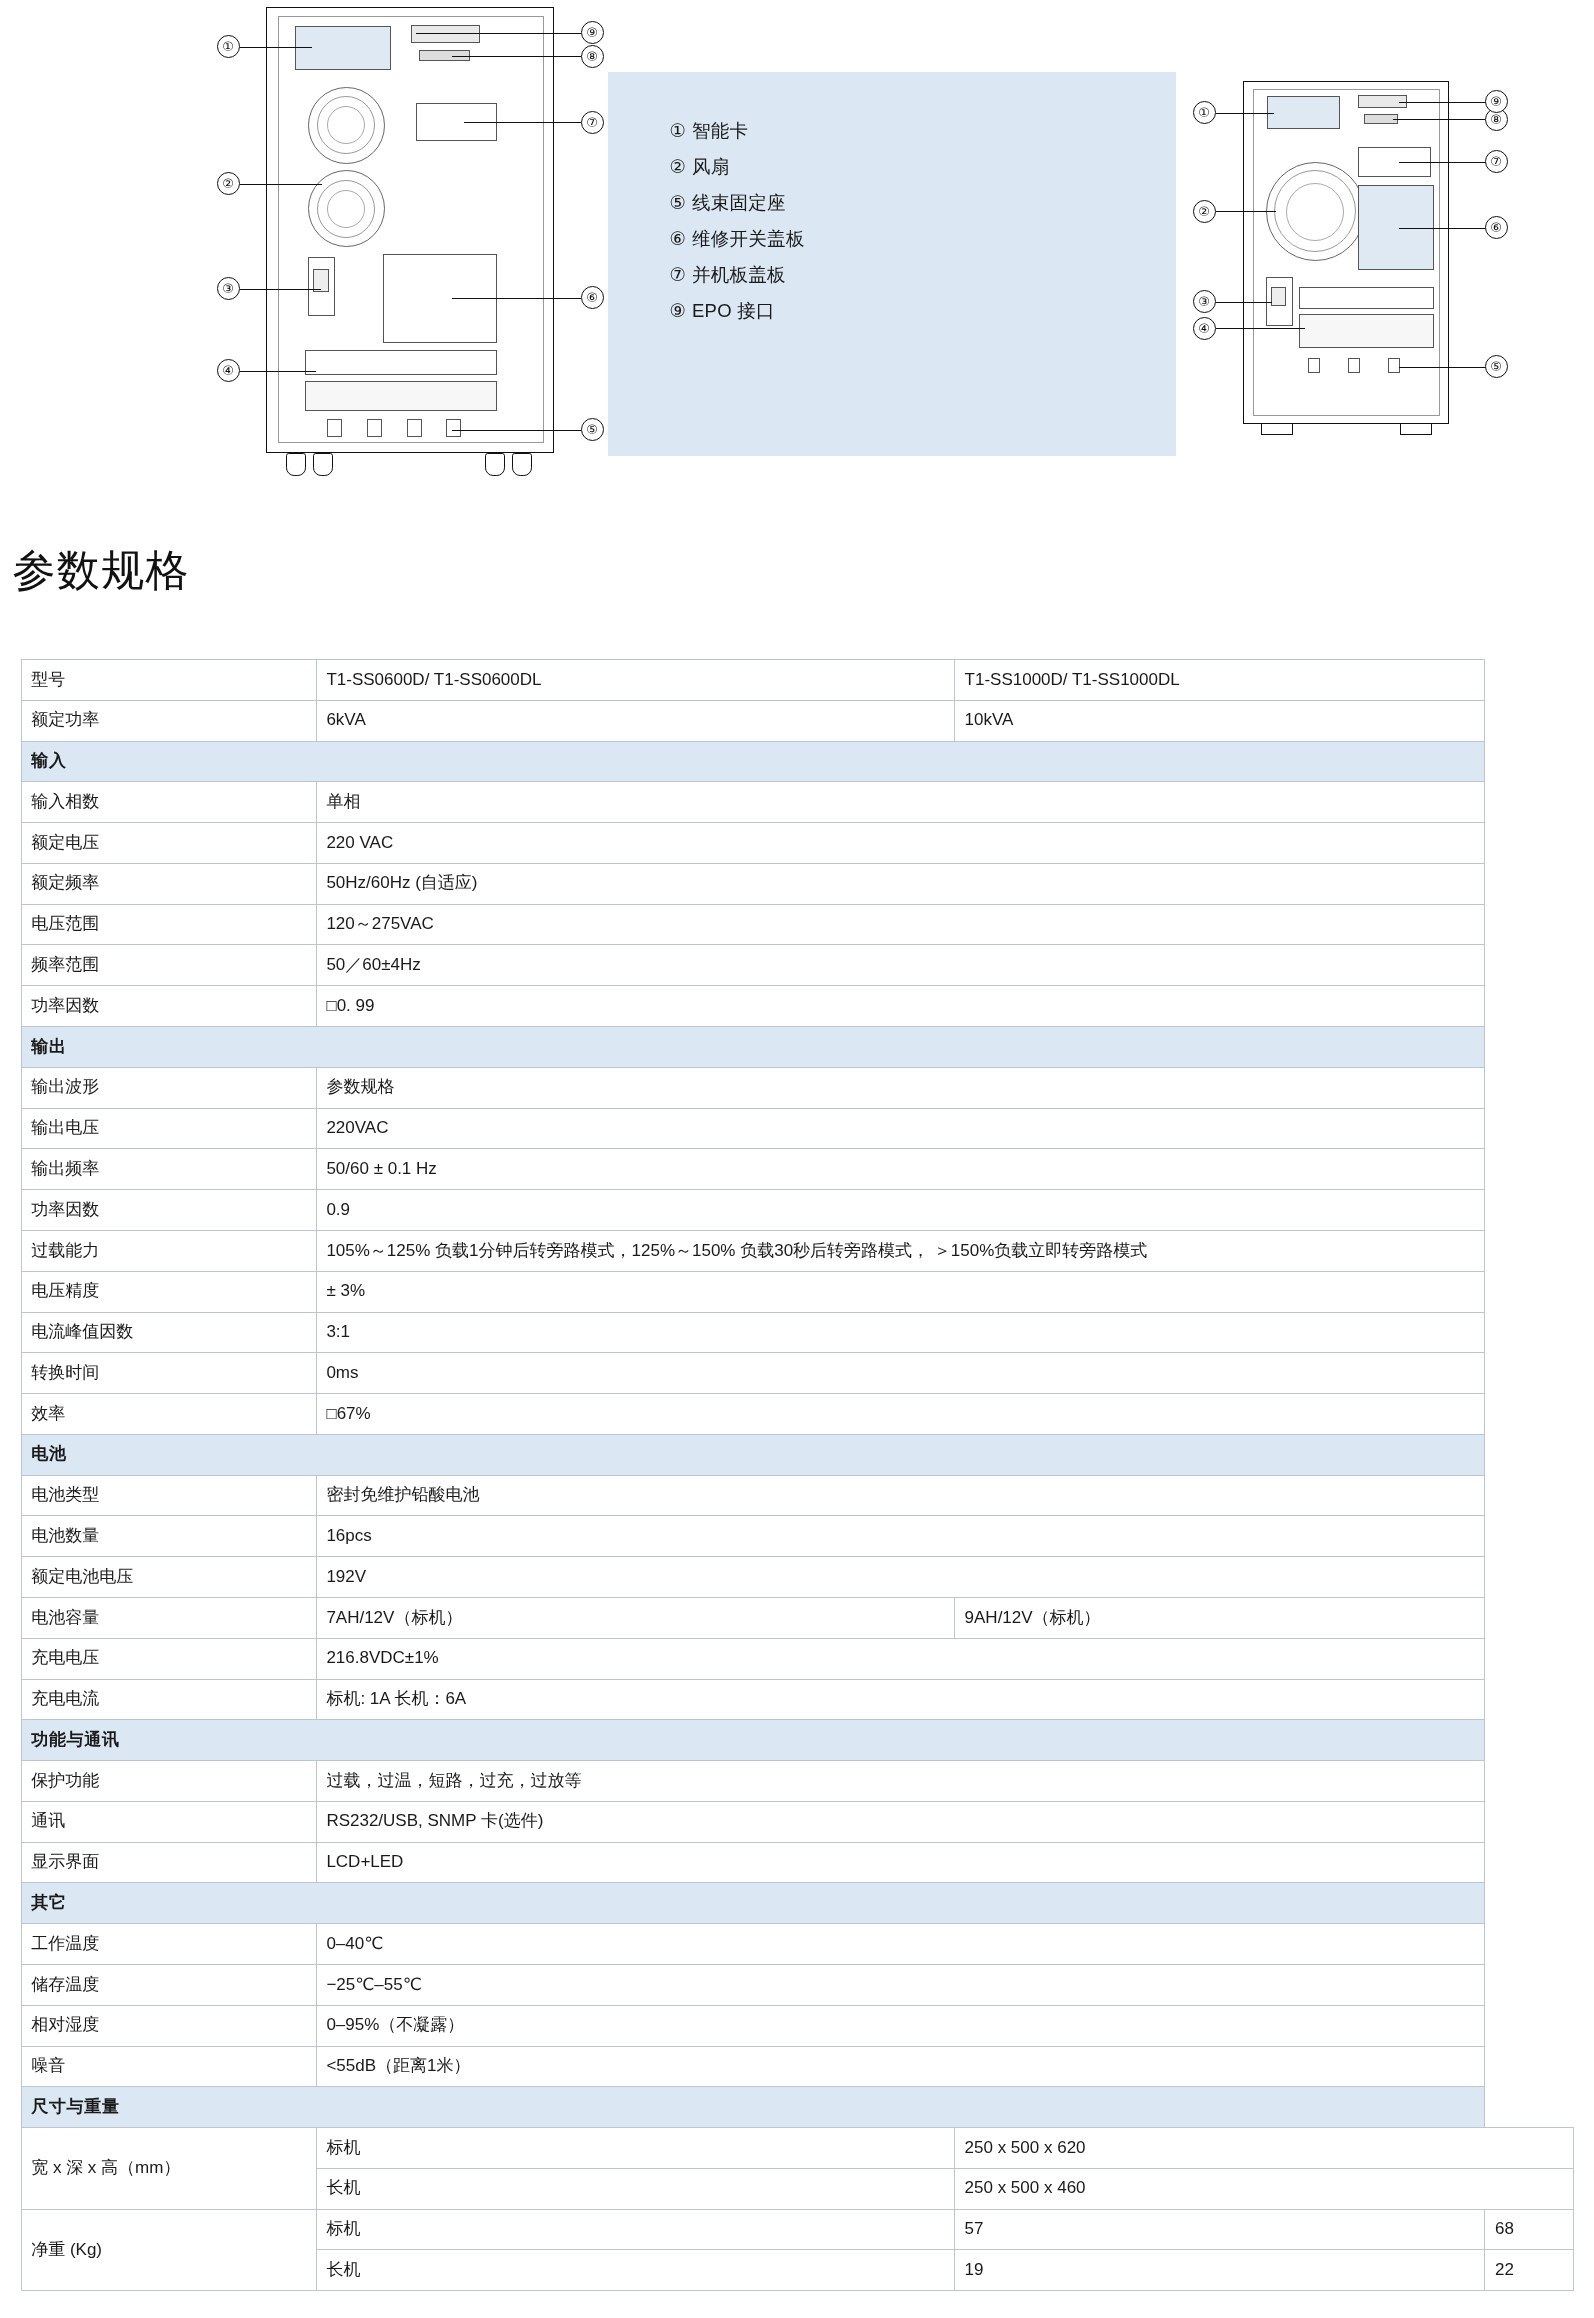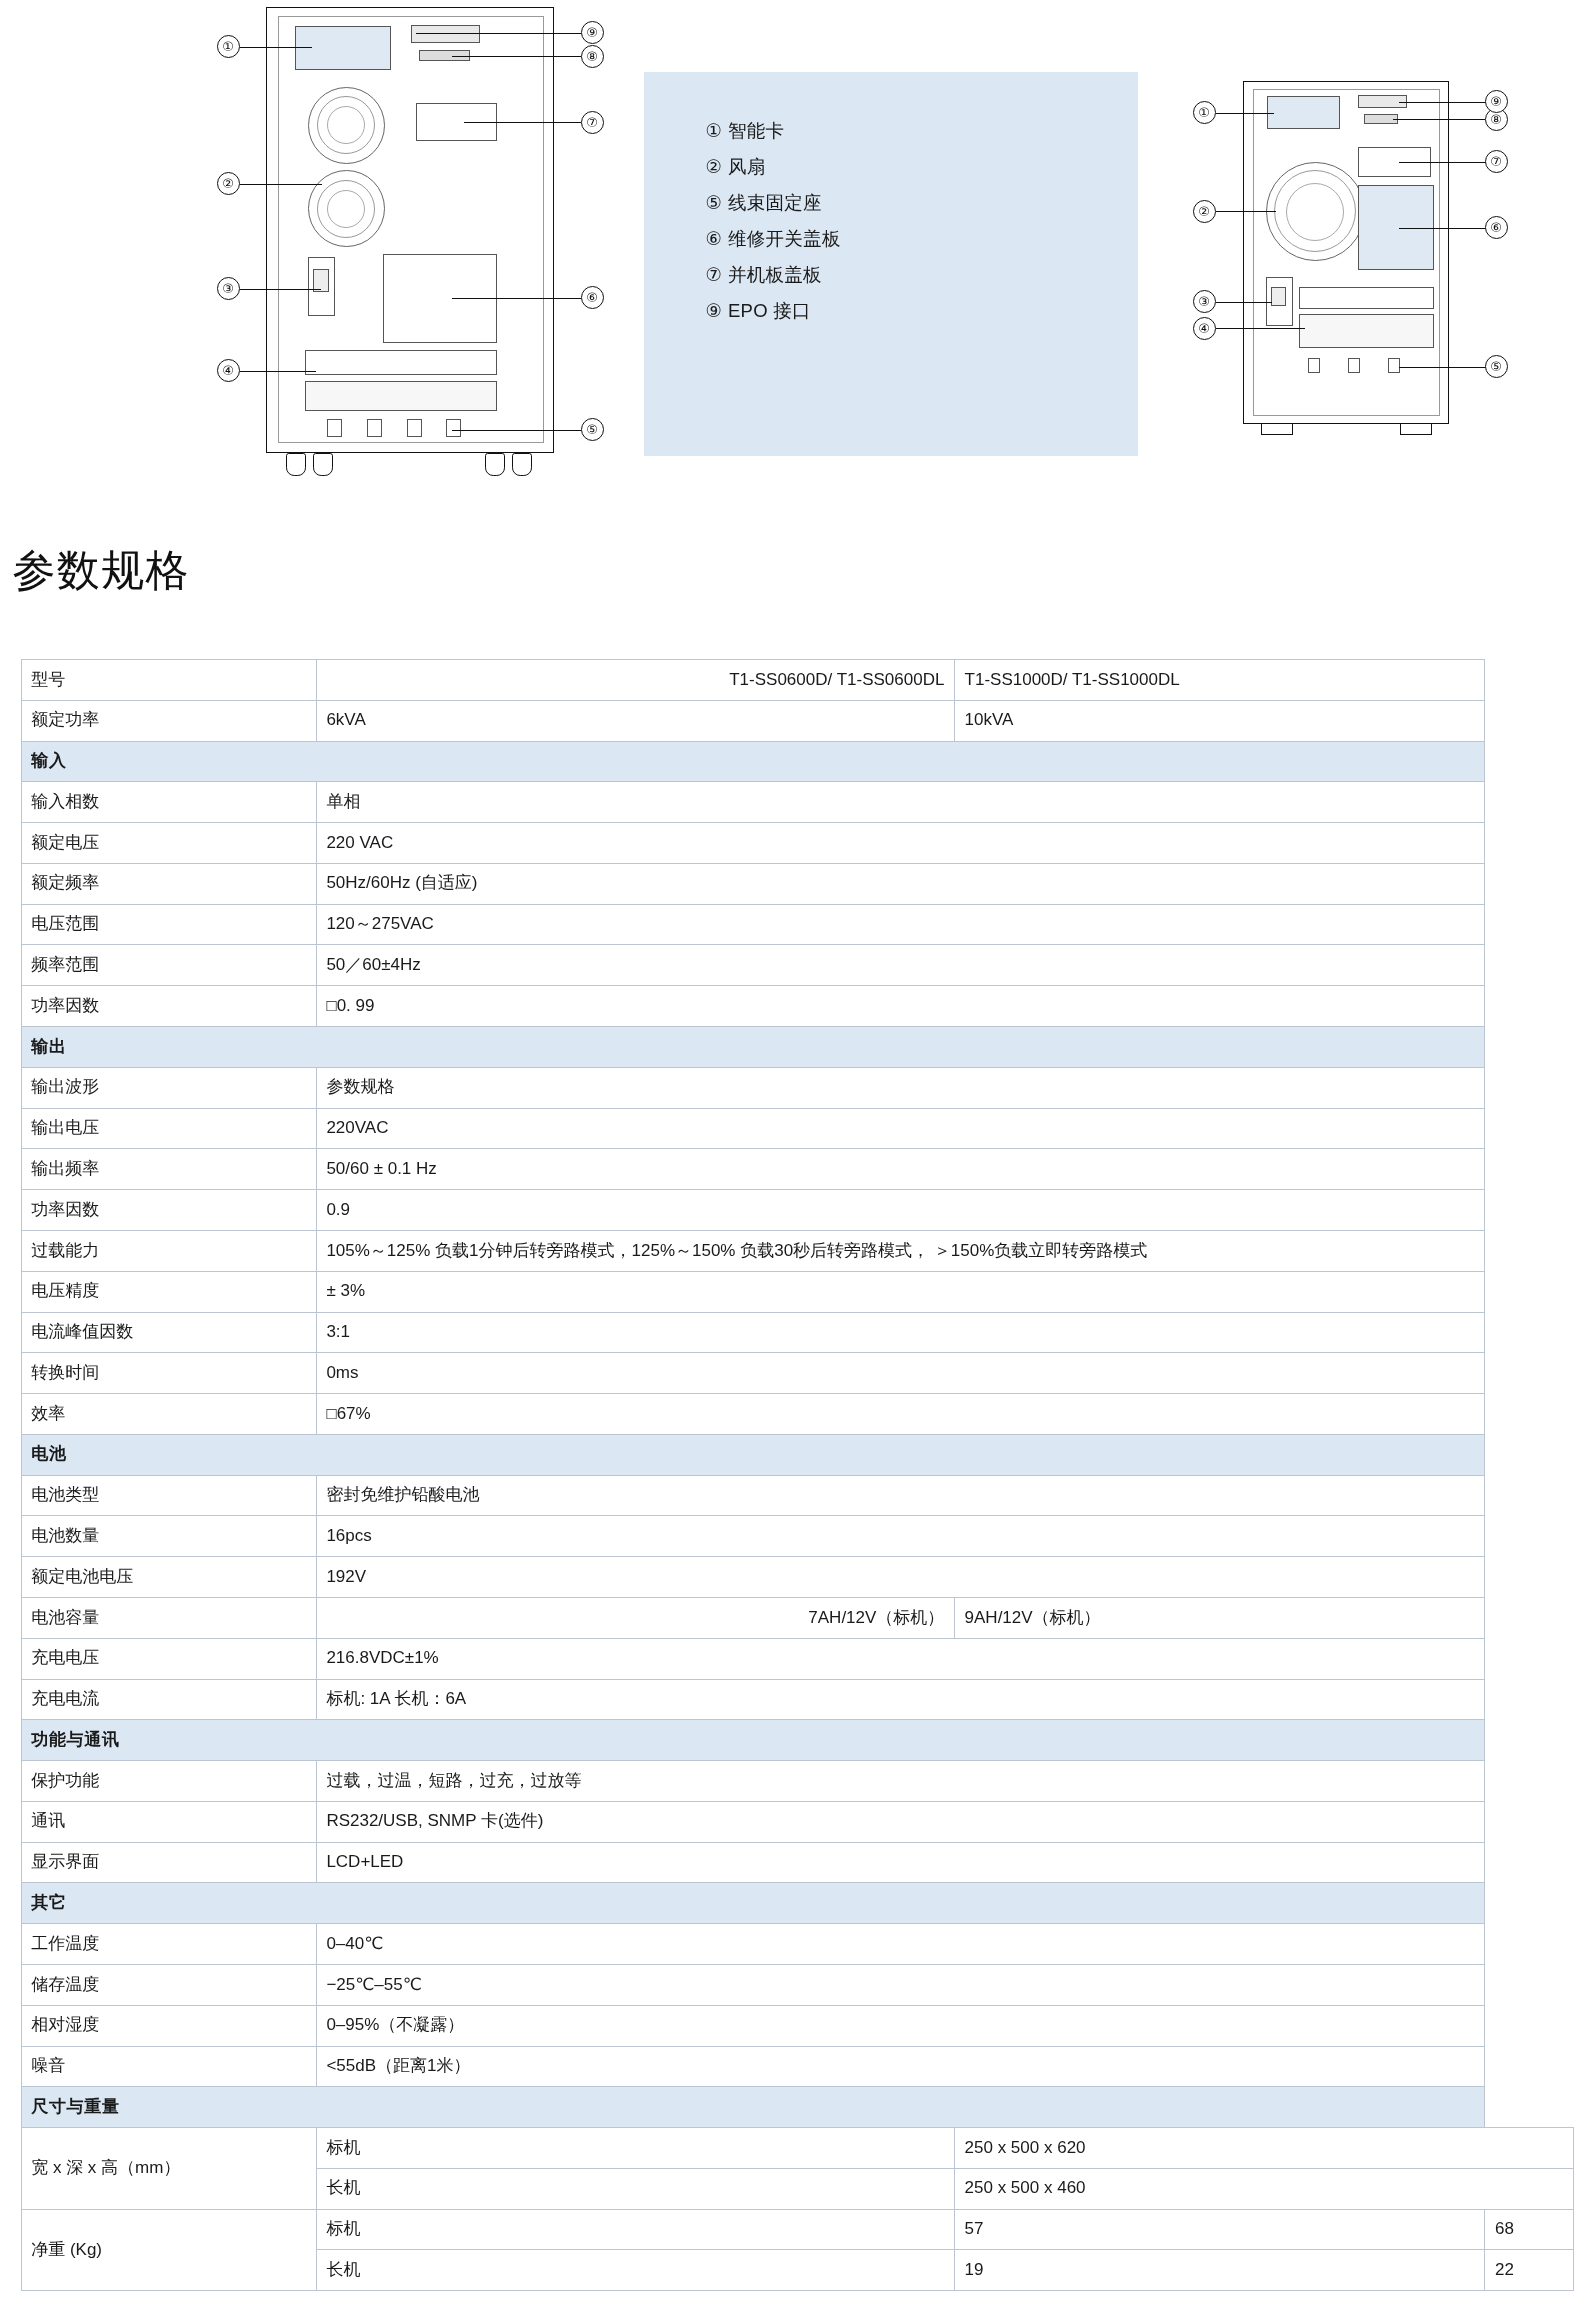--- a/index.html
+++ b/index.html
@@ -103,26 +103,25 @@
     position: absolute;
     height: 0;
     border-top: 0.7px solid #111;
   }
 
   
   .legend {
     position: absolute;
     left: 580px;
     top: 72px;
-    width: 494px;
+    width: 568px;
     height: 384px;
     background: #dbe7f3;
     box-sizing: border-box;
     padding: 41px 0 0 62px;
-    margin-left: 36px;
   }
   .legend-item {
     font-size: 18.5px;
     line-height: 36px;
     color: #1a1a1a;
     letter-spacing: 0.3px;
   }
   .legend-item .num { margin-right: 5.5px; }
 
   
@@ -151,21 +150,21 @@
   }
   table.spec td {
     border: 0.7px solid #bcc6d2;
     padding: 6.2px 9.6px 7.6px 9.6px;
     vertical-align: middle;
     height: 26px;
     line-height: 1.25;
   }
   td.label { width: 275px; }
   td.sub   { width: 130px; }
-  td.val-a { width: 618px; text-align: right; }
+  td.val-a { width: 618px; }
   .row-head td {
     background: #dbe7f3;
     font-weight: bold;
     letter-spacing: 0.7px;
   }
   .label-tall { line-height: 1.35; }
 </style>
 </head>
 <body>
 

